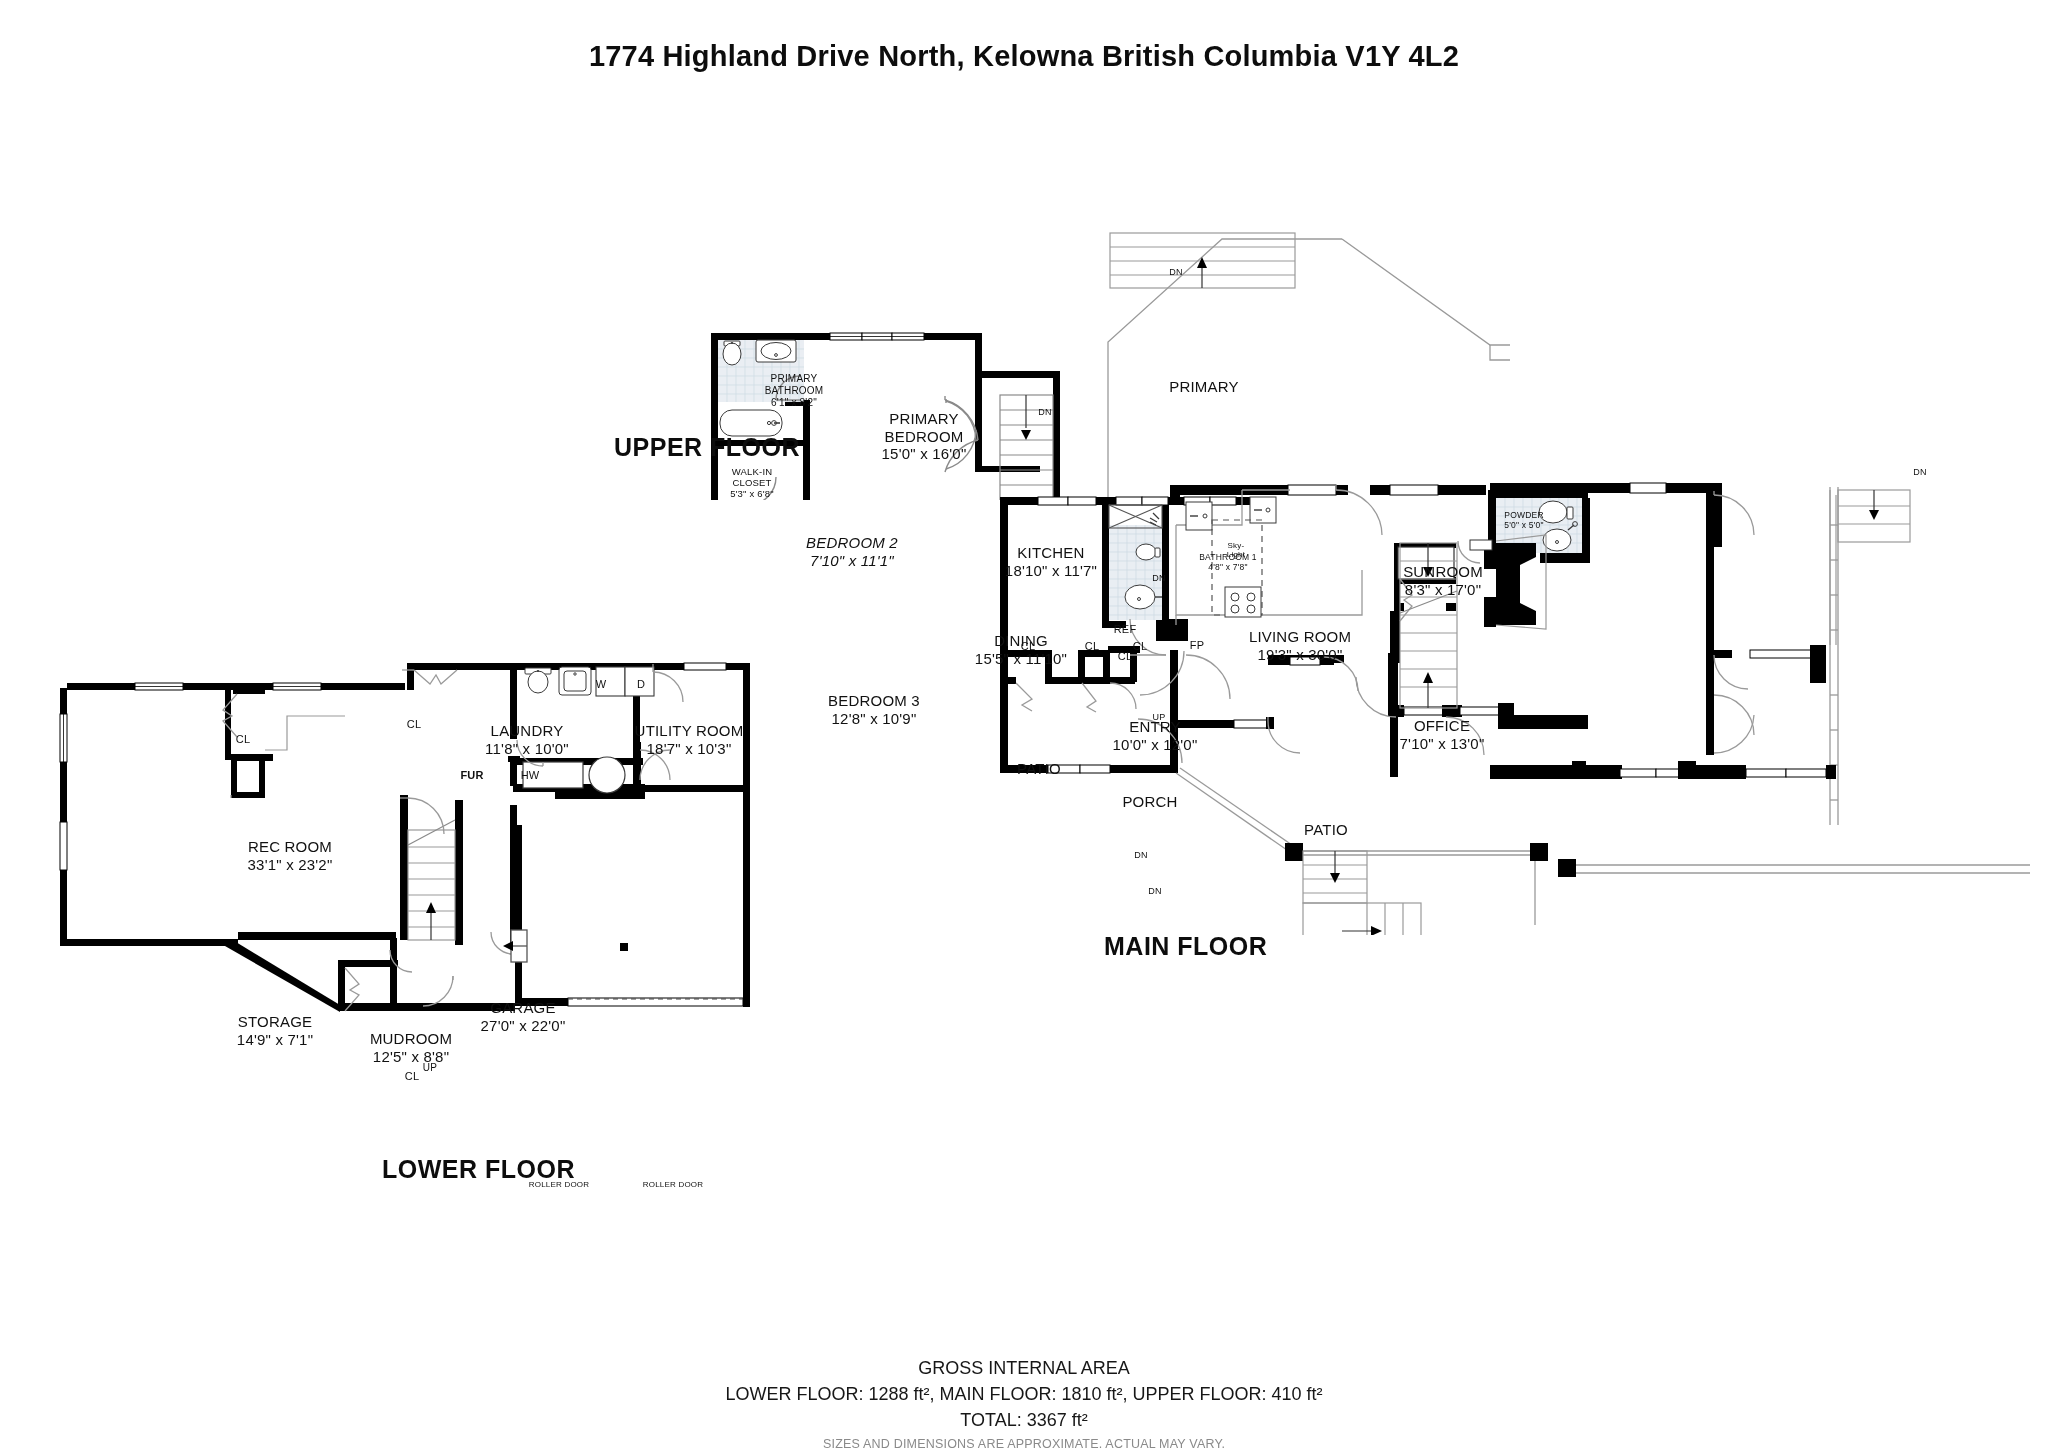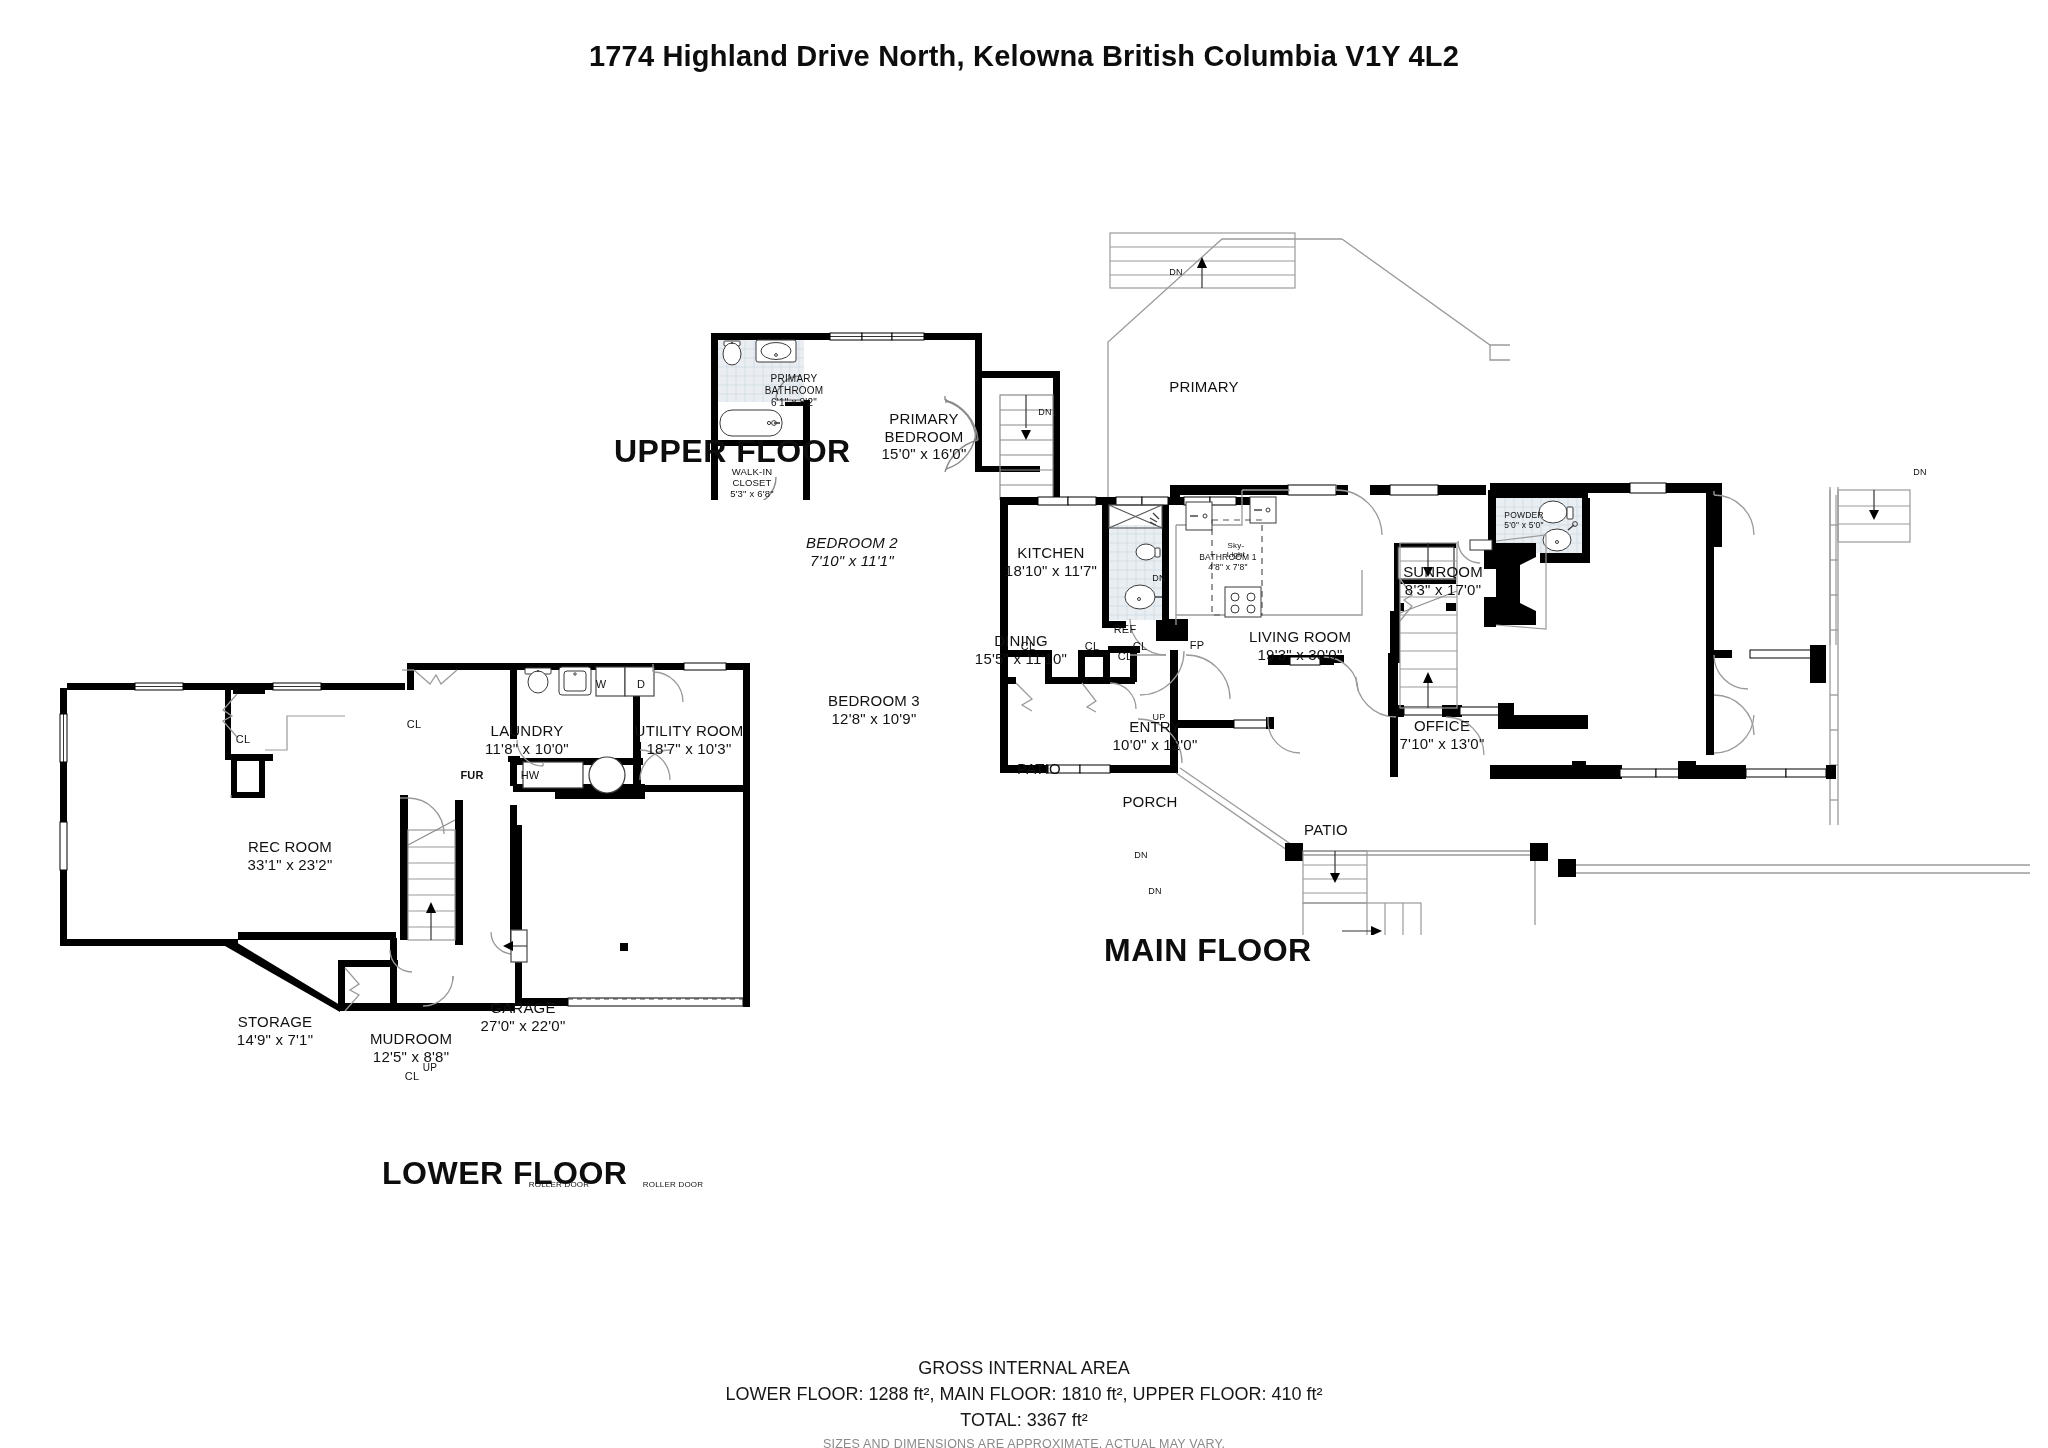--- a/index.html
+++ b/index.html
@@ -25,21 +25,21 @@
     text-align: center;
     font-size: 29px;
     font-weight: bold;
     letter-spacing: 0.2px;
     color: #0d0d0d;
   }
 
   
   .floor-label {
     position: absolute;
-    font-size: 32px;
+    font-size: 25px;
     font-weight: bold;
     letter-spacing: 0.5px;
     white-space: nowrap;
     color: #0d0d0d;
     text-align: center;
   }
 
   
   .plan {
     position: absolute;

